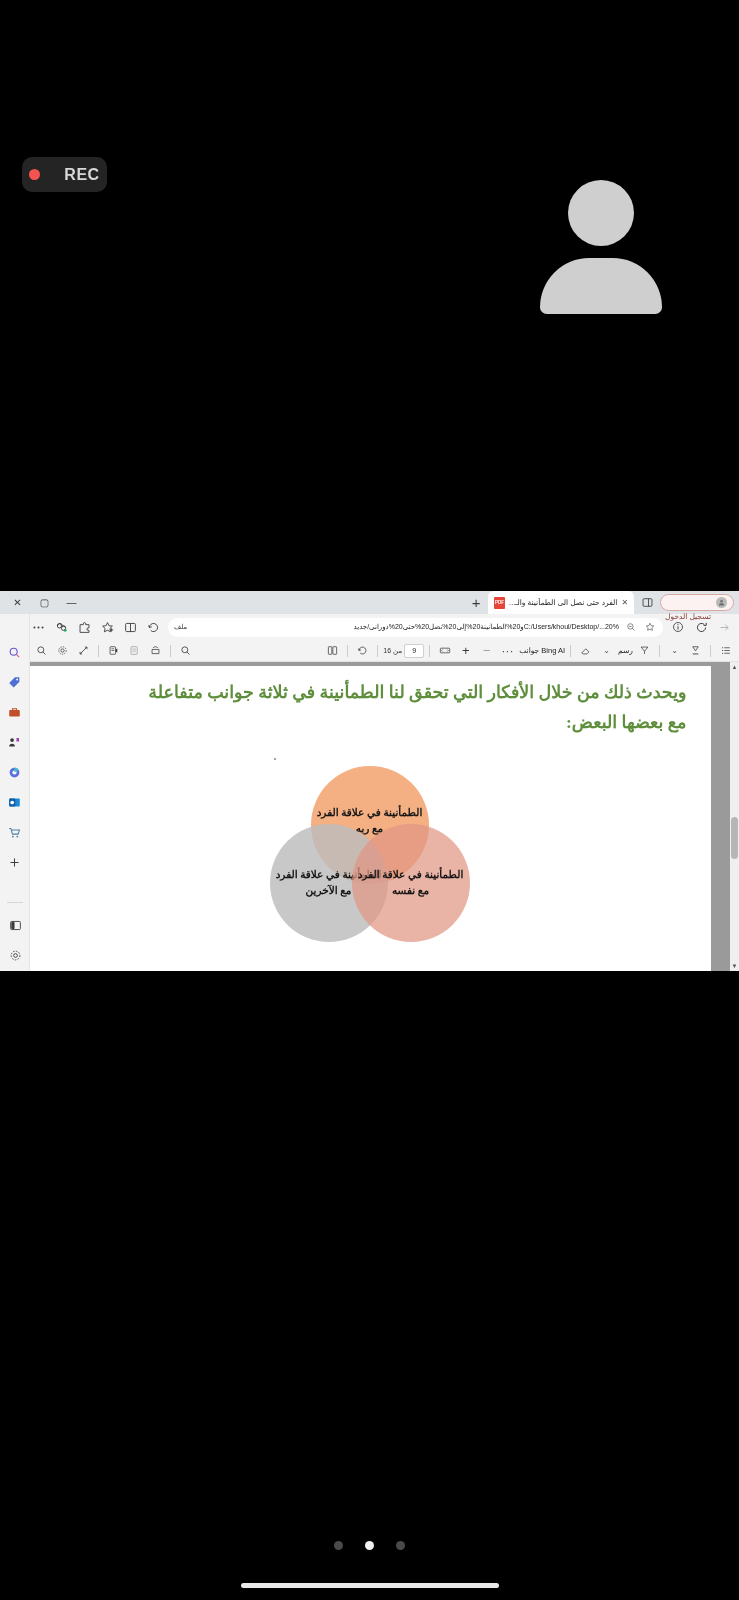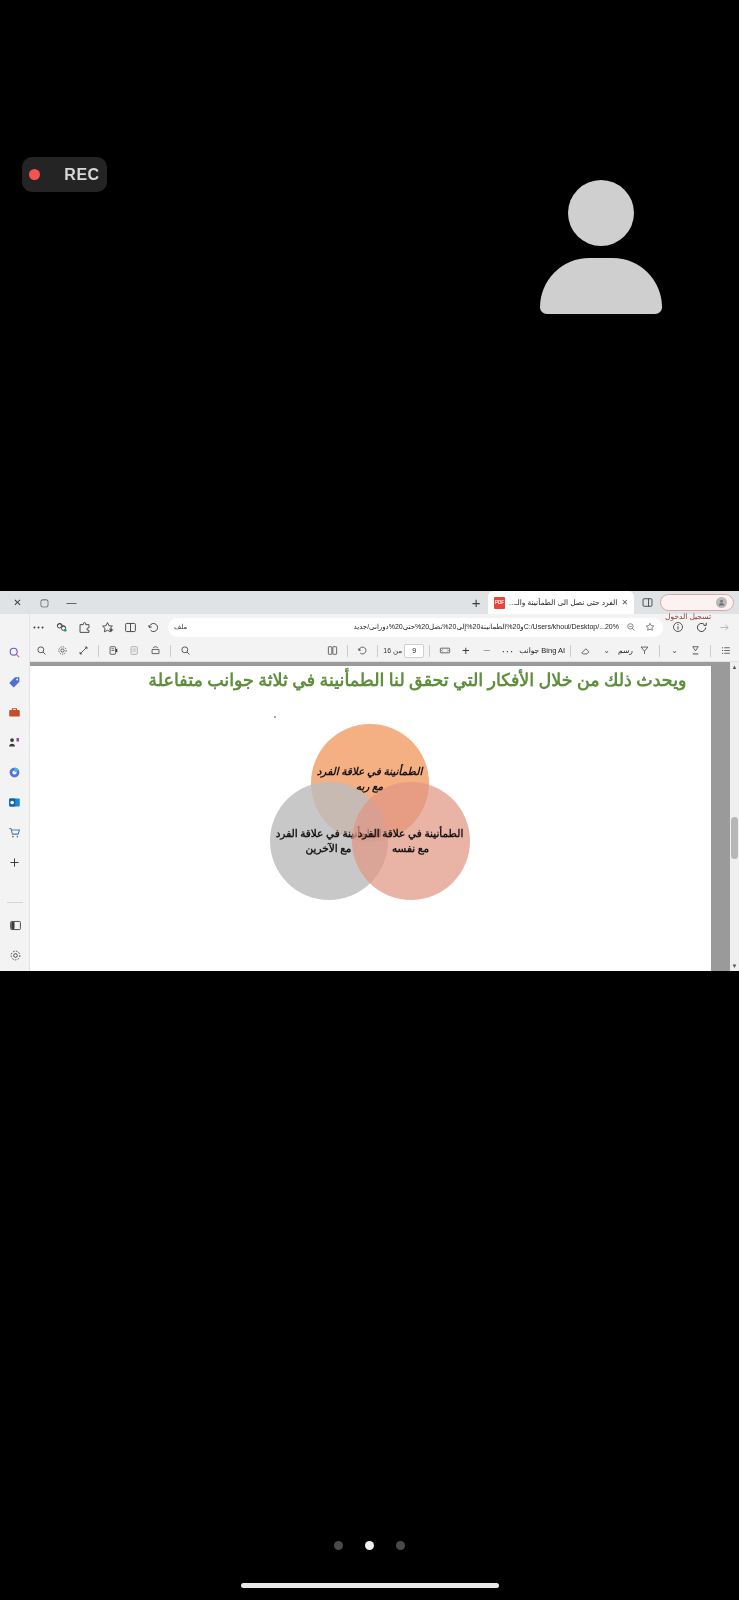--- a/index.html
+++ b/index.html
@@ -129,41 +129,42 @@
   .page-of { font-size: 7px; color: #333; direction: rtl; white-space: nowrap; }
   .tb-text { font-size: 7.5px; color: #222; white-space: nowrap; }
 
   
   .docview {
     position: relative; height: 309px; background: #9a9a9a;
     display: flex; justify-content: center; overflow: hidden;
   }
   .page {
     width: 682px; margin-top: 4px; background: #fff; position: relative;
+    padding-top: 12px;
   }
   .doc-heading {
     direction: rtl; text-align: right; color: #5f8f3d;
     font-family: "Liberation Serif", serif;
     font-size: 17.5px; line-height: 1.7; font-weight: 700;
     padding: 0 24px 0 30px;
   }
   
   .venn { position: relative; width: 200px; height: 185px; margin: 20px auto 0 auto; }
   .venn-dot { position: absolute; left: 0; top: 0; width: 2px; height: 2px; background: #888; border-radius: 50%; }
   .circle {
     position: absolute; width: 118px; height: 118px; border-radius: 50%;
     display: flex; align-items: center; justify-content: center;
     text-align: center; direction: rtl;
     font-family: "Liberation Serif", serif;
     font-size: 10.5px; line-height: 1.45; color: #171717; font-weight: 700;
   }
   .c-top { left: 41px; top: 8px; background: rgba(243,168,120,.92); }
   .c-left { left: 0px; top: 66px; background: rgba(188,188,188,.82); }
   .c-right { left: 82px; top: 66px; background: rgba(224,150,131,.72); }
-  .c-top span { transform: translateY(-4px); display:block;font-style:italic; }
+  .c-top span { transform: translateY(-4px); display:block; }
 
   
   .vscroll {
     position: absolute; right: 0; top: 0; width: 9px; height: 100%;
     background: #efefef;
   }
   .vscroll .thumb {
     position: absolute; left: 1px; top: 155px; width: 7px; height: 42px;
     background: #b6b6b6; border-radius: 4px;
   }
@@ -435,20 +436,21 @@
             <line x1="5.5" y1="8" x2="13.5" y2="8" stroke="#3a3a3a" stroke-width="1.1"></line>
             <line x1="5.5" y1="12" x2="13.5" y2="12" stroke="#3a3a3a" stroke-width="1.1"></line>
           </svg>
       </div>
     </div>
 
     <div class="docview">
       <div class="page">
         <div class="doc-heading">
           <div>ويحدث ذلك من خلال الأفكار التي تحقق  لنا الطمأنينة في ثلاثة جوانب متفاعلة</div>
+          <div>مع بعضها البعض:</div>
         </div>
 
         <div class="venn">
           <span class="venn-dot" style="left:4px;top:0"></span>
           <div class="circle c-top">
             <span>الطمأنينة في علاقة الفرد مع ربه</span>
           </div>
           <div class="circle c-left">
             <span>الطمأنينة في علاقة الفرد مع الآخرين</span>
           </div>

